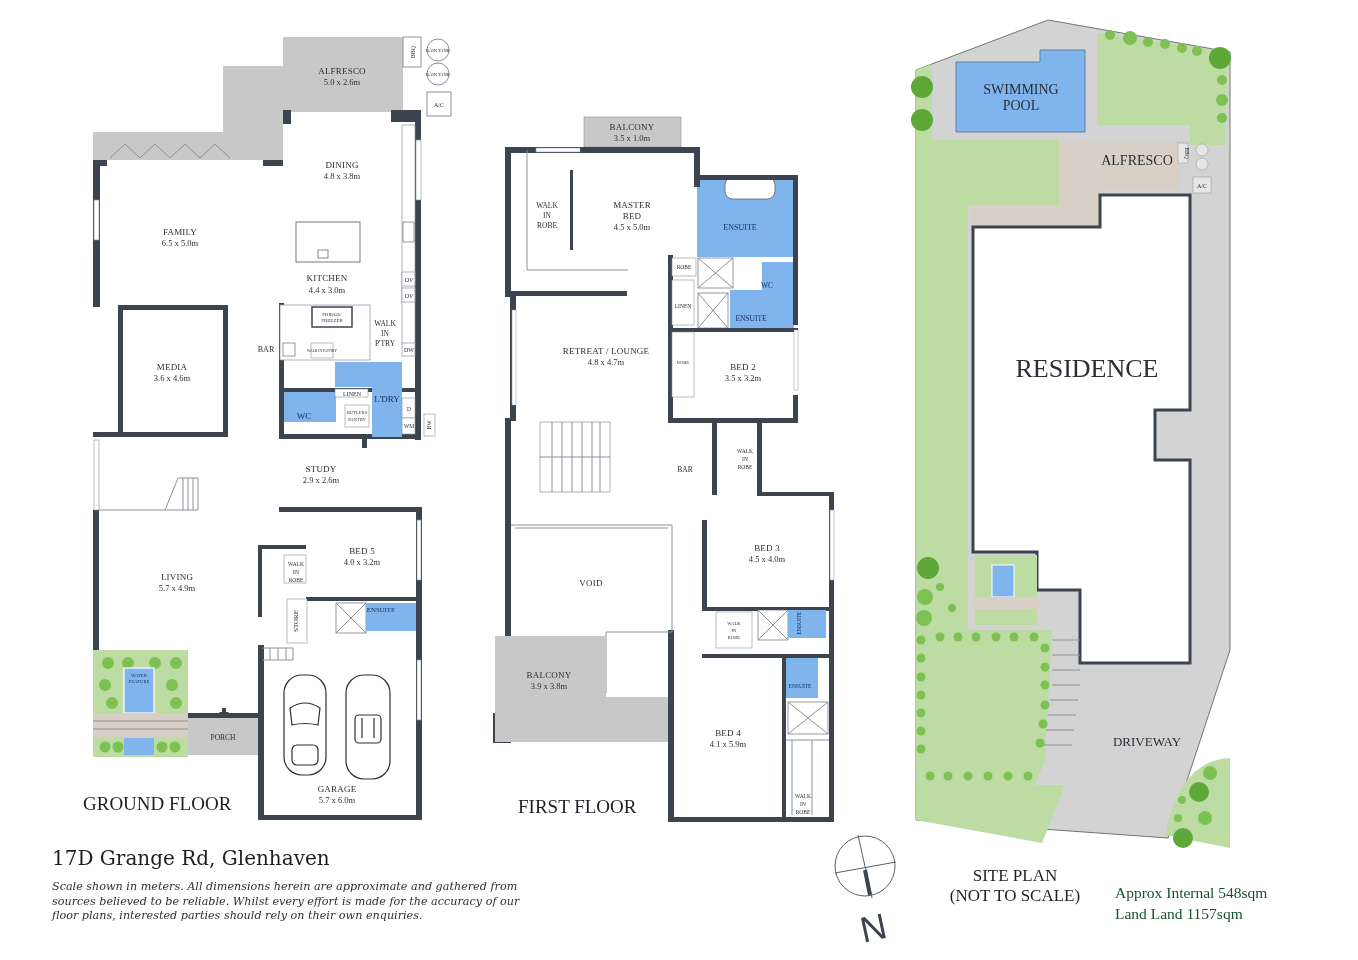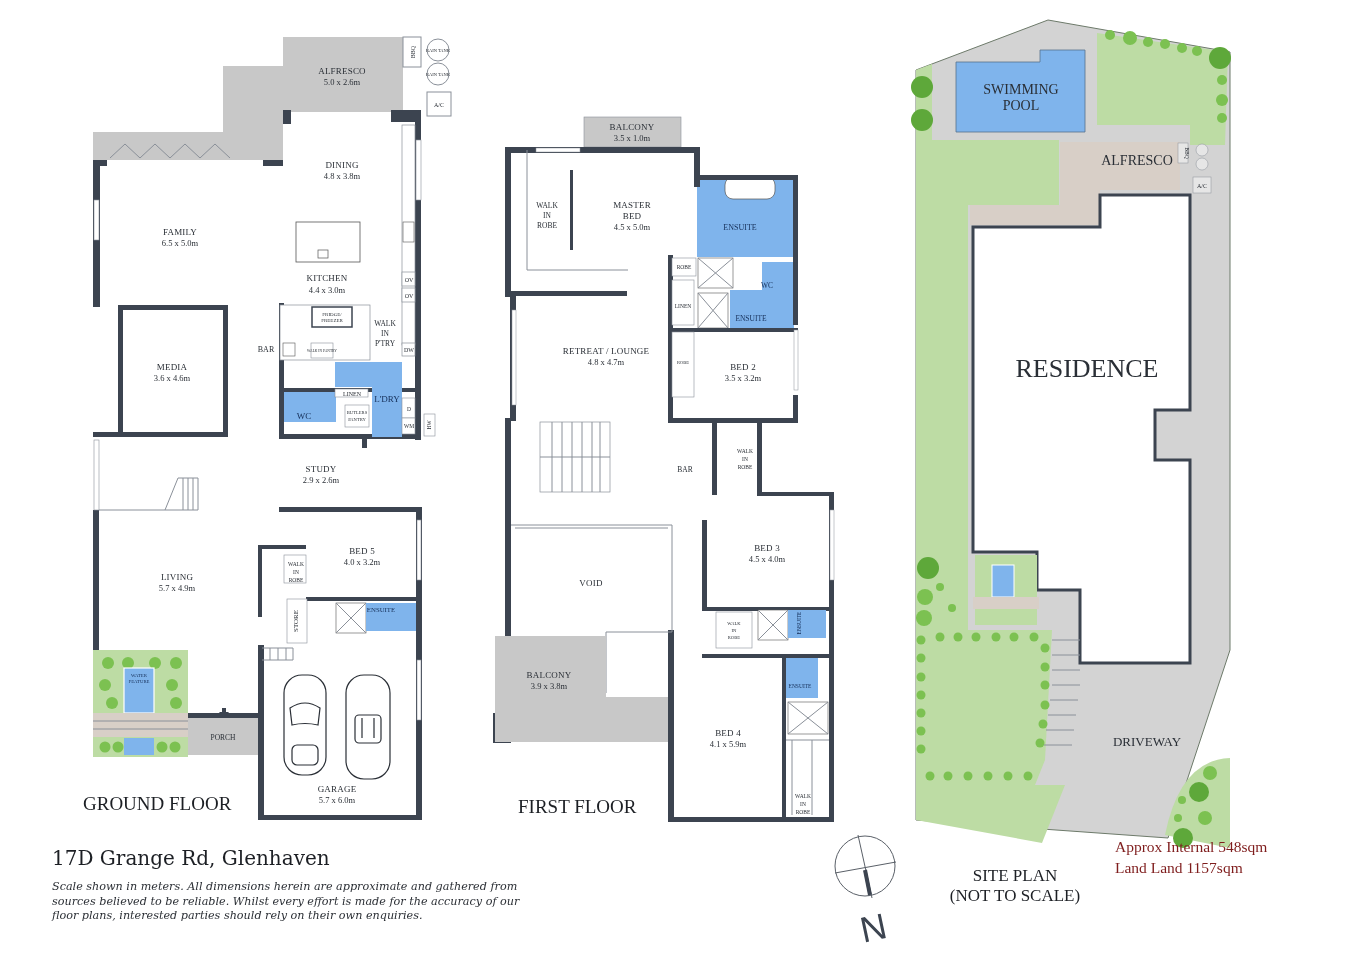--- a/index.html
+++ b/index.html
@@ -10,21 +10,21 @@
   .dim{font-size:8.5px;}
   .tiny{font-size:6px;}
   .blue{fill:#16305a;}
   .wall{fill:#3c4450;}
   .thin{stroke:#8a9099;fill:none;stroke-width:1;}
   .floor-title{font-size:19px;fill:#1c1f24;}
   .text-block{position:absolute;font-family:"DejaVu Serif","Liberation Serif",serif;}
   #address{left:52px;top:846px;font-size:20px;color:#1c1f24;}
   #disclaimer{left:52px;top:880px;width:480px;font-size:11.2px;line-height:14.6px;color:#2b2f35;font-style:italic;}
   #site-title{left:935px;top:866px;width:160px;text-align:center;font-size:17px;line-height:20px;color:#1c1f24;font-family:Liberation Serif, serif;}
-  #areas{left:1115px;top:836px;font-size:15.5px;line-height:21px;color:#7f1d1d;font-family:"Liberation Serif","DejaVu Serif",serif;}
+  #areas{left:1115px;top:882px;font-size:15.5px;line-height:21px;color:#14532d;font-family:"Liberation Serif","DejaVu Serif",serif;}
 </style>
 </head>
 <body>
 
 <svg id="plan" viewBox="0 0 1358 960" xmlns="http://www.w3.org/2000/svg">
 
   <g>
 
     <rect x="283" y="37" width="120" height="75" fill="#c8c8c8"></rect>
 

